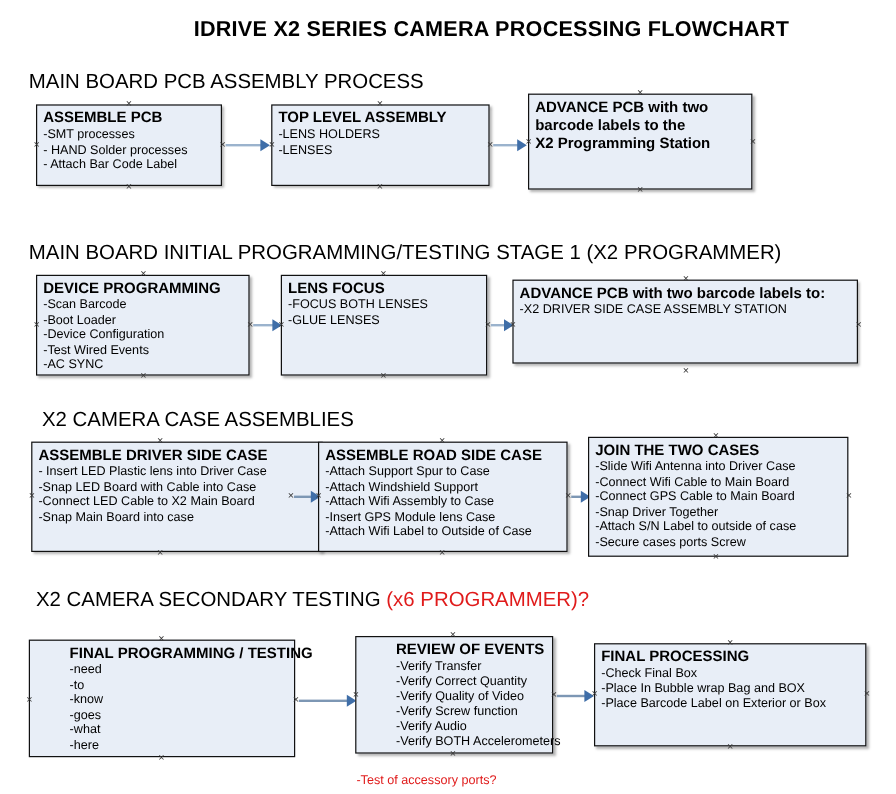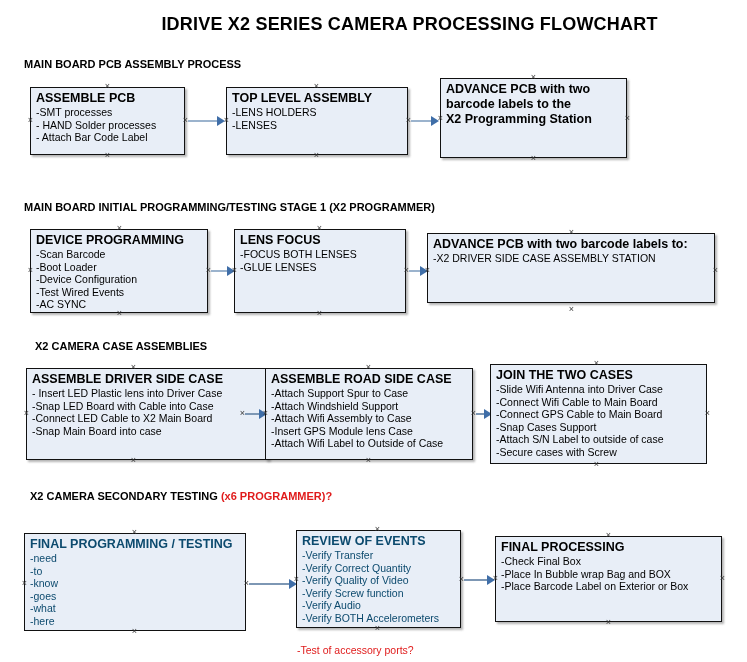--- a/index.html
+++ b/index.html
@@ -9,42 +9,42 @@
     color:#000000;
   }
   .canvas{position:absolute;left:0;top:0;width:747px;height:662px;}
 
   
   .main-title{
     position:absolute;left:0;top:14px;width:747px;text-align:center;
     font-size:18px;font-weight:bold;letter-spacing:.2px;padding-left:36px;
   }
   .section-title{
-    position:absolute;font-size:11px;font-weight:bold;white-space:nowrap;
+    position:absolute;font-size:17px;font-weight:normal;white-space:nowrap;
   }
   .section-title .red{color:#e01b1b;}
 
   
   .box{
     position:absolute;box-sizing:border-box;
     background:#e8eef7;
     border:1px solid #111111;
     box-shadow:2px 2px 2px rgba(90,90,90,.45);
     padding:3px 4px 2px 5px;
     overflow:visible;
   }
   .box.plain{box-shadow:none;}
   .box .hd{
     font-size:12.5px;font-weight:bold;line-height:14px;white-space:nowrap;
     margin-bottom:1px;
   }
   .box .li{
     font-size:10.5px;line-height:12.6px;white-space:nowrap;
   }
-  .red .hd,.red .li{color:#0c4a6e;}
+  .red .hd,.red .li{color:#000000;margin-left:28px;}
 
   
   .overflow-line{
     position:absolute;font-size:10.5px;line-height:12.6px;color:#e01b1b;
     white-space:nowrap;
   }
 
   
   .conn{position:absolute;height:2px;background:#9bb3cd;}
   .conn.dark{background:#7d97b4;}
@@ -184,23 +184,23 @@
   <div class="handle" style="left:470px;top:410px;"></div>
 
   <div class="conn dark" style="left:476px;top:413px;width:11px;"></div>
   <div class="arrow" style="left:484px;top:409px;"></div>
 
   <div class="box plain" style="left:490px;top:364px;width:217px;height:100px;">
     <div class="hd">JOIN THE TWO CASES</div>
     <div class="li">-Slide Wifi Antenna into Driver Case</div>
     <div class="li">-Connect Wifi Cable to Main Board</div>
     <div class="li">-Connect GPS Cable to Main Board</div>
-    <div class="li">-Snap Cases Support</div>
+    <div class="li">-Snap Driver Together</div>
     <div class="li">-Attach S/N Label to outside of case</div>
-    <div class="li">-Secure cases with Screw</div>
+    <div class="li">-Secure cases ports Screw</div>
   </div>
   <div class="handle" style="left:593px;top:360px;"></div>
   <div class="handle" style="left:593px;top:461px;"></div>
   <div class="handle" style="left:704px;top:410px;"></div>
 
   <div class="section-title" style="left:30px;top:490px;">
     <span>X2 CAMERA SECONDARY TESTING </span><span class="red">(x6 PROGRAMMER)?</span>
   </div>
 
   <div class="box red plain" style="left:24px;top:533px;width:222px;height:98px;">

